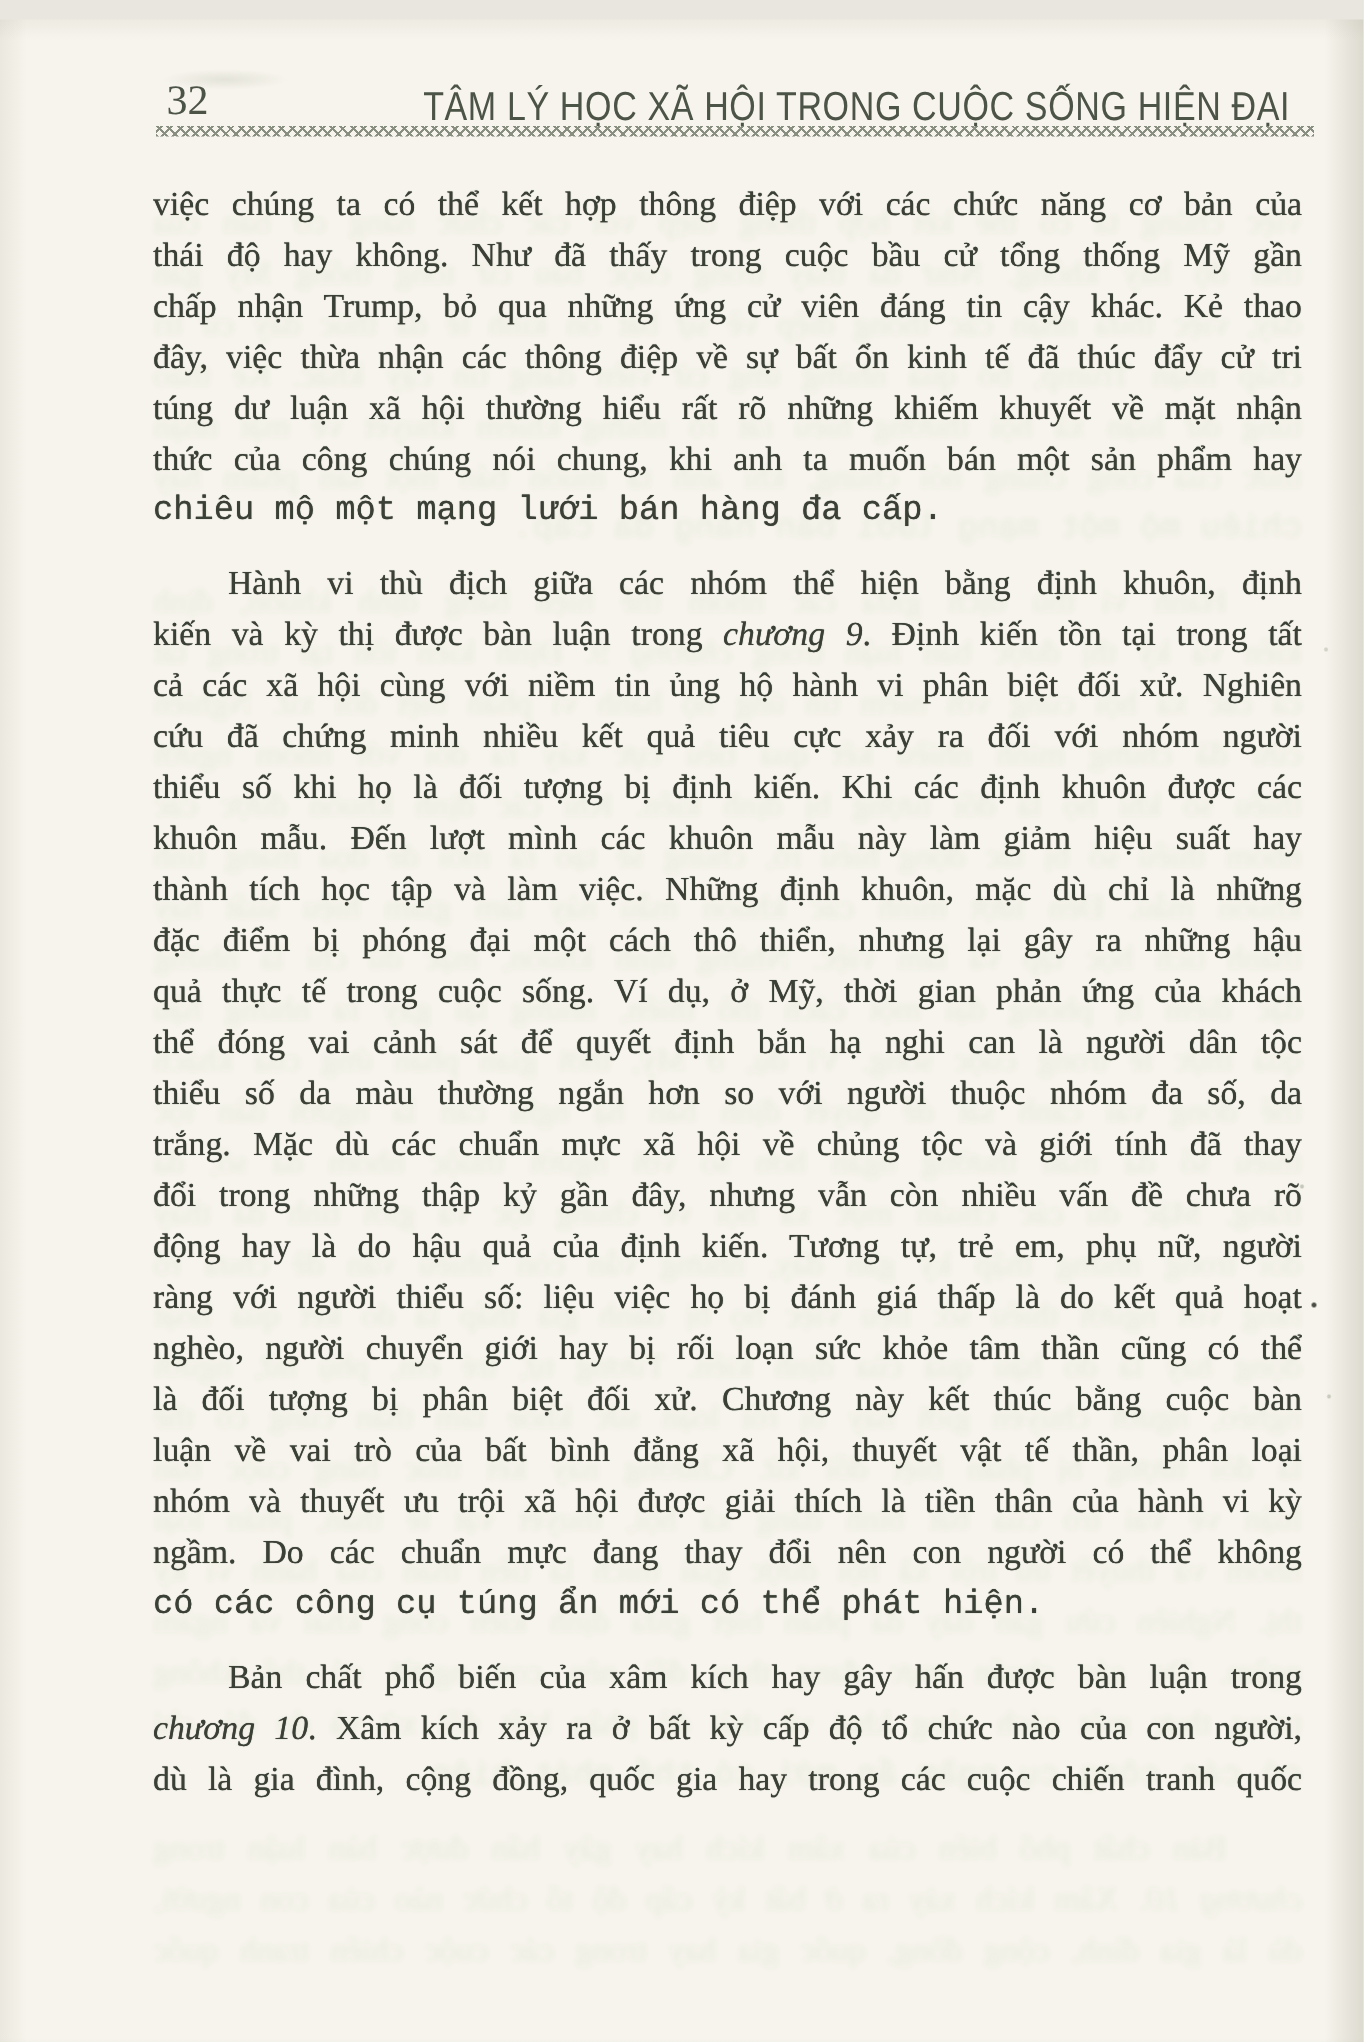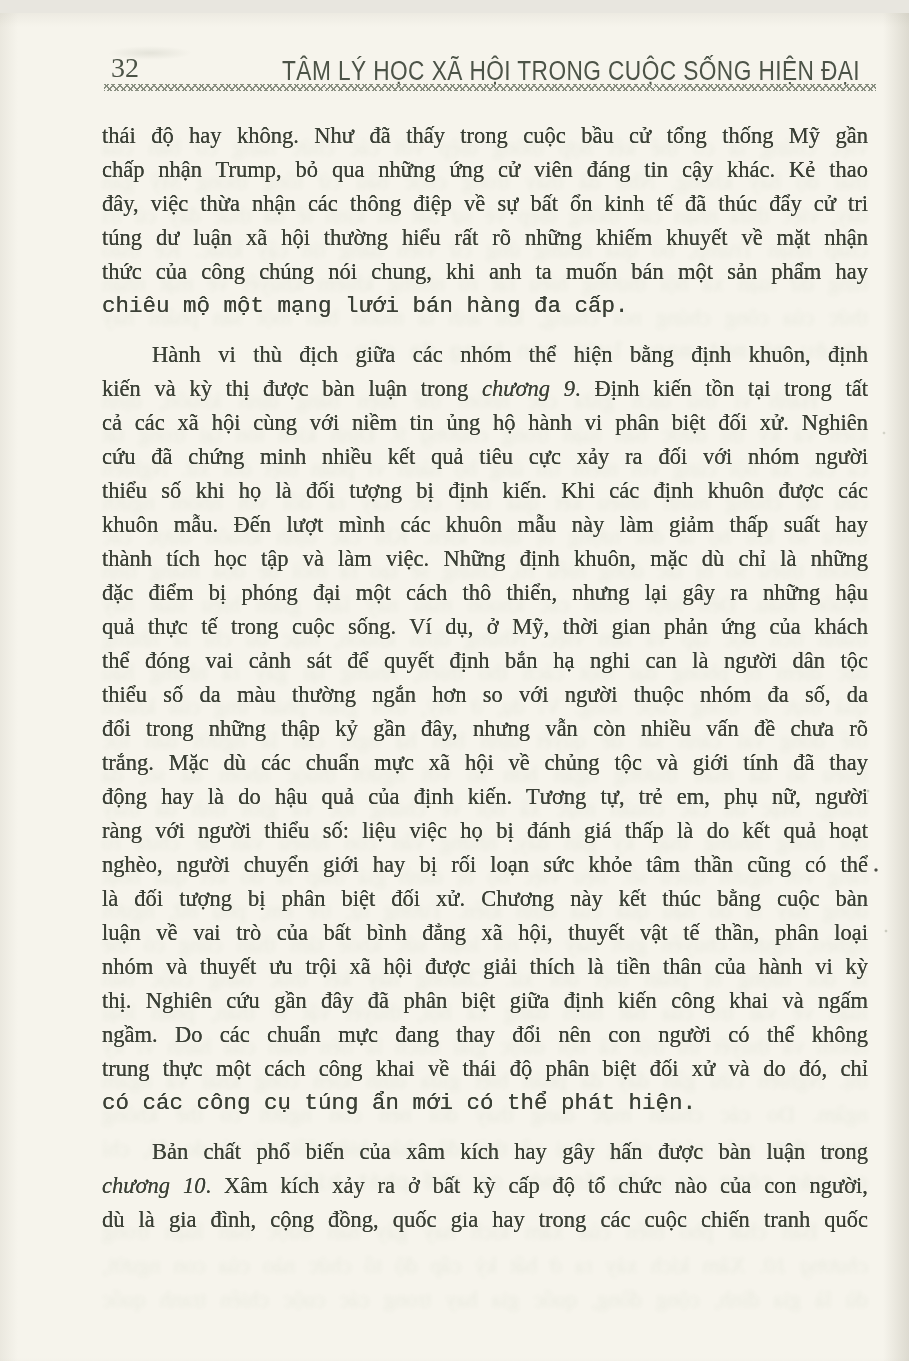--- a/index.html
+++ b/index.html
@@ -81,50 +81,49 @@
 <div class="page">
   <div>
     <div class="page-number">32</div>
     <div class="running-title">TÂM LÝ HỌC XÃ HỘI TRONG CUỘC SỐNG HIỆN ĐẠI</div>
     <div class="ornament"></div>
   </div>
 
   <div class="body-wrap">
     <div class="body-text">
         <div class="para">
+          <div class="line"><span>việc chúng ta có thể kết hợp thông điệp với các chức năng cơ bản của</span></div>
           <div class="line"><span>thái độ hay không. Như đã thấy trong cuộc bầu cử tổng thống Mỹ gần</span></div>
           <div class="line"><span>chấp nhận Trump, bỏ qua những ứng cử viên đáng tin cậy khác. Kẻ thao</span></div>
           <div class="line"><span>đây, việc thừa nhận các thông điệp về sự bất ổn kinh tế đã thúc đẩy cử tri</span></div>
           <div class="line"><span>túng dư luận xã hội thường hiểu rất rõ những khiếm khuyết về mặt nhận</span></div>
           <div class="line"><span>thức của công chúng nói chung, khi anh ta muốn bán một sản phẩm hay</span></div>
           <div class="line last"><span>chiêu mộ một mạng lưới bán hàng đa cấp.</span></div>
         </div>
         <div class="para">
           <div class="line indent"><span>Hành vi thù địch giữa các nhóm thể hiện bằng định khuôn, định</span></div>
           <div class="line"><span>kiến và kỳ thị được bàn luận trong </span><i>chương 9</i><span>. Định kiến tồn tại trong tất</span></div>
           <div class="line"><span>cả các xã hội cùng với niềm tin ủng hộ hành vi phân biệt đối xử. Nghiên</span></div>
           <div class="line"><span>cứu đã chứng minh nhiều kết quả tiêu cực xảy ra đối với nhóm người</span></div>
           <div class="line"><span>thiểu số khi họ là đối tượng bị định kiến. Khi các định khuôn được các</span></div>
-          <div class="line"><span>khuôn mẫu. Đến lượt mình các khuôn mẫu này làm giảm thấp suất hay</span></div>
+          <div class="line"><span>khuôn mẫu. Đến lượt mình các khuôn mẫu này làm giảm hiệu suất hay</span></div>
           <div class="line"><span>thành tích học tập và làm việc. Những định khuôn, mặc dù chỉ là những</span></div>
           <div class="line"><span>đặc điểm bị phóng đại một cách thô thiển, nhưng lại gây ra những hậu</span></div>
           <div class="line"><span>quả thực tế trong cuộc sống. Ví dụ, ở Mỹ, thời gian phản ứng của khách</span></div>
           <div class="line"><span>thể đóng vai cảnh sát để quyết định bắn hạ nghi can là người dân tộc</span></div>
           <div class="line"><span>thiểu số da màu thường ngắn hơn so với người thuộc nhóm đa số, da</span></div>
+          <div class="line"><span>trắng. Mặc dù các chuẩn mực xã hội về chủng tộc và giới tính đã thay</span></div>
           <div class="line"><span>đổi trong những thập kỷ gần đây, nhưng vẫn còn nhiều vấn đề chưa rõ</span></div>
-          <div class="line"><span>trắng. Mặc dù các chuẩn mực xã hội về chủng tộc và giới tính đã thay</span></div>
           <div class="line"><span>động hay là do hậu quả của định kiến. Tương tự, trẻ em, phụ nữ, người</span></div>
           <div class="line"><span>ràng với người thiểu số: liệu việc họ bị đánh giá thấp là do kết quả hoạt</span></div>
           <div class="line"><span>nghèo, người chuyển giới hay bị rối loạn sức khỏe tâm thần cũng có thể</span></div>
           <div class="line"><span>là đối tượng bị phân biệt đối xử. Chương này kết thúc bằng cuộc bàn</span></div>
           <div class="line"><span>luận về vai trò của bất bình đẳng xã hội, thuyết vật tế thần, phân loại</span></div>
           <div class="line"><span>nhóm và thuyết ưu trội xã hội được giải thích là tiền thân của hành vi kỳ</span></div>
-          <div class="line"><span>thị. Nghiên cứu gần đây đã phân biệt giữa định kiến công khai và ngấm</span></div>
           <div class="line"><span>ngầm. Do các chuẩn mực đang thay đổi nên con người có thể không</span></div>
-          <div class="line"><span>trung thực một cách công khai về thái độ phân biệt đối xử và do đó, chỉ</span></div>
           <div class="line last"><span>có các công cụ túng ẩn mới có thể phát hiện.</span></div>
         </div>
         <div class="para">
           <div class="line indent"><span>Bản chất phổ biến của xâm kích hay gây hấn được bàn luận trong</span></div>
           <div class="line"><i>chương 10</i><span>. Xâm kích xảy ra ở bất kỳ cấp độ tổ chức nào của con người,</span></div>
           <div class="line"><span>dù là gia đình, cộng đồng, quốc gia hay trong các cuộc chiến tranh quốc</span></div>
         </div>
       </div>
   <div class="body-text bleed">
         <div class="para">

